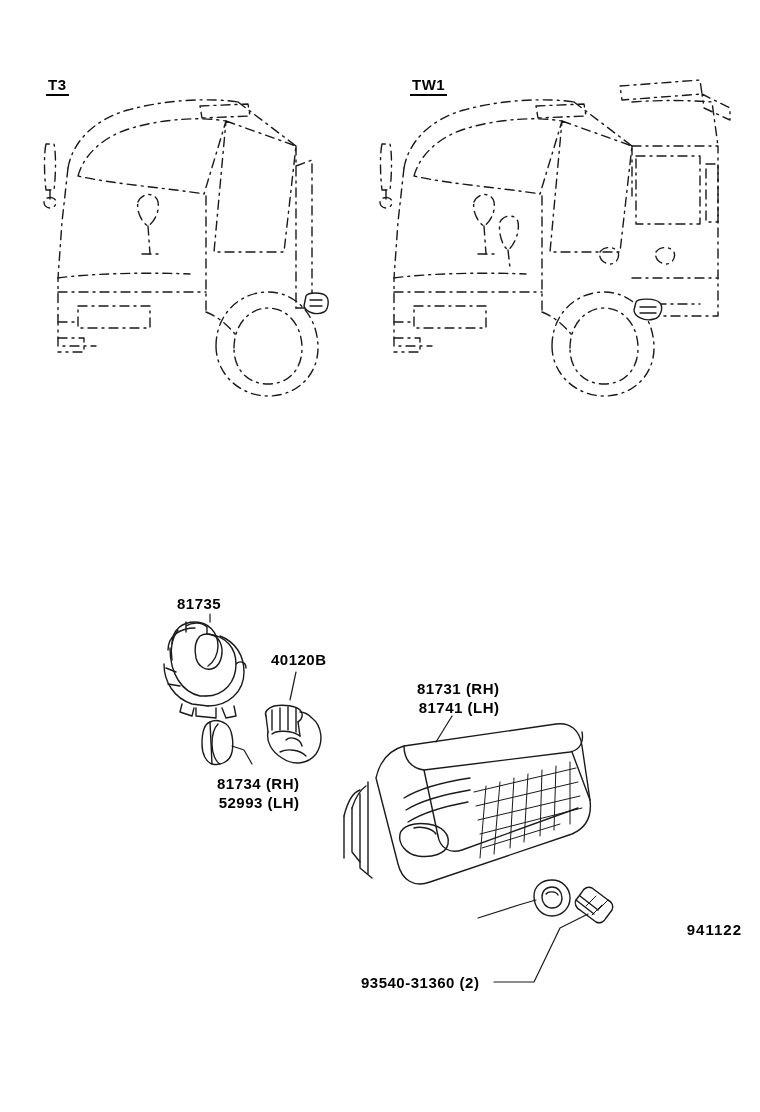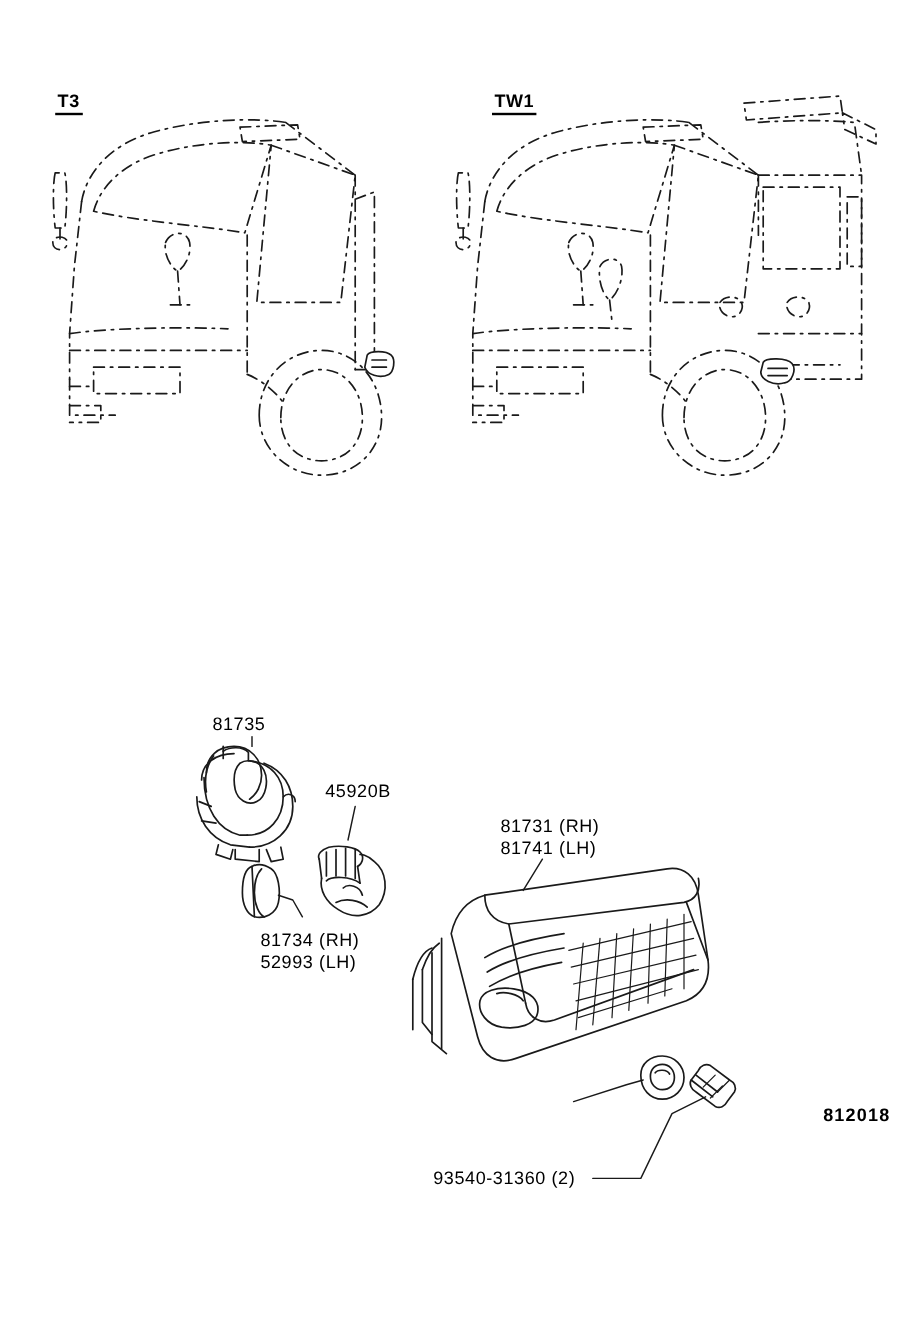--- a/index.html
+++ b/index.html
@@ -36,24 +36,25 @@
     position: absolute;
   }
   .variant-wrap .underline {
     border-bottom: 2px solid #000;
     display: inline-block;
     padding: 0 2px 1px 2px;
   }
   .code-label {
     position: absolute;
     font-size: 15px;
-    font-weight: 400;
+    font-weight: 700;
     letter-spacing: 0.5px;
     line-height: 19px;
     white-space: pre;
+    text-align: right;
   }
   .footer-code {
     position: absolute;
     right: 18px;
     bottom: 14px;
     font-size: 15px;
     font-weight: 700;
     letter-spacing: 1px;
     font-family: "Liberation Sans", sans-serif;
   }
@@ -262,22 +263,22 @@
   </svg>
 
   <div class="variant-wrap" style="left:46px; top:60px;">
     <span class="variant-label underline">T3</span>
   </div>
   <div class="variant-wrap" style="left:410px; top:60px;">
     <span class="variant-label underline">TW1</span>
   </div>
 
   <div class="code-label" style="left:177px; top:578px;">81735</div>
-  <div class="code-label" style="left:271px; top:634px;">45920B</div>
+  <div class="code-label" style="left:271px; top:634px;">40120B</div>
   <div class="code-label" style="left:217px; top:758px;">81734 (RH)
 52993 (LH)</div>
   <div class="code-label" style="left:417px; top:663px;">81731 (RH)
 81741 (LH)</div>
   <div class="code-label" style="left:361px; top:957px;">93540-31360 (2)</div>
 
-  <div class="footer-code">812018</div>
+  <div class="footer-code">941122</div>
 
 </div>
 
 </body></html>

